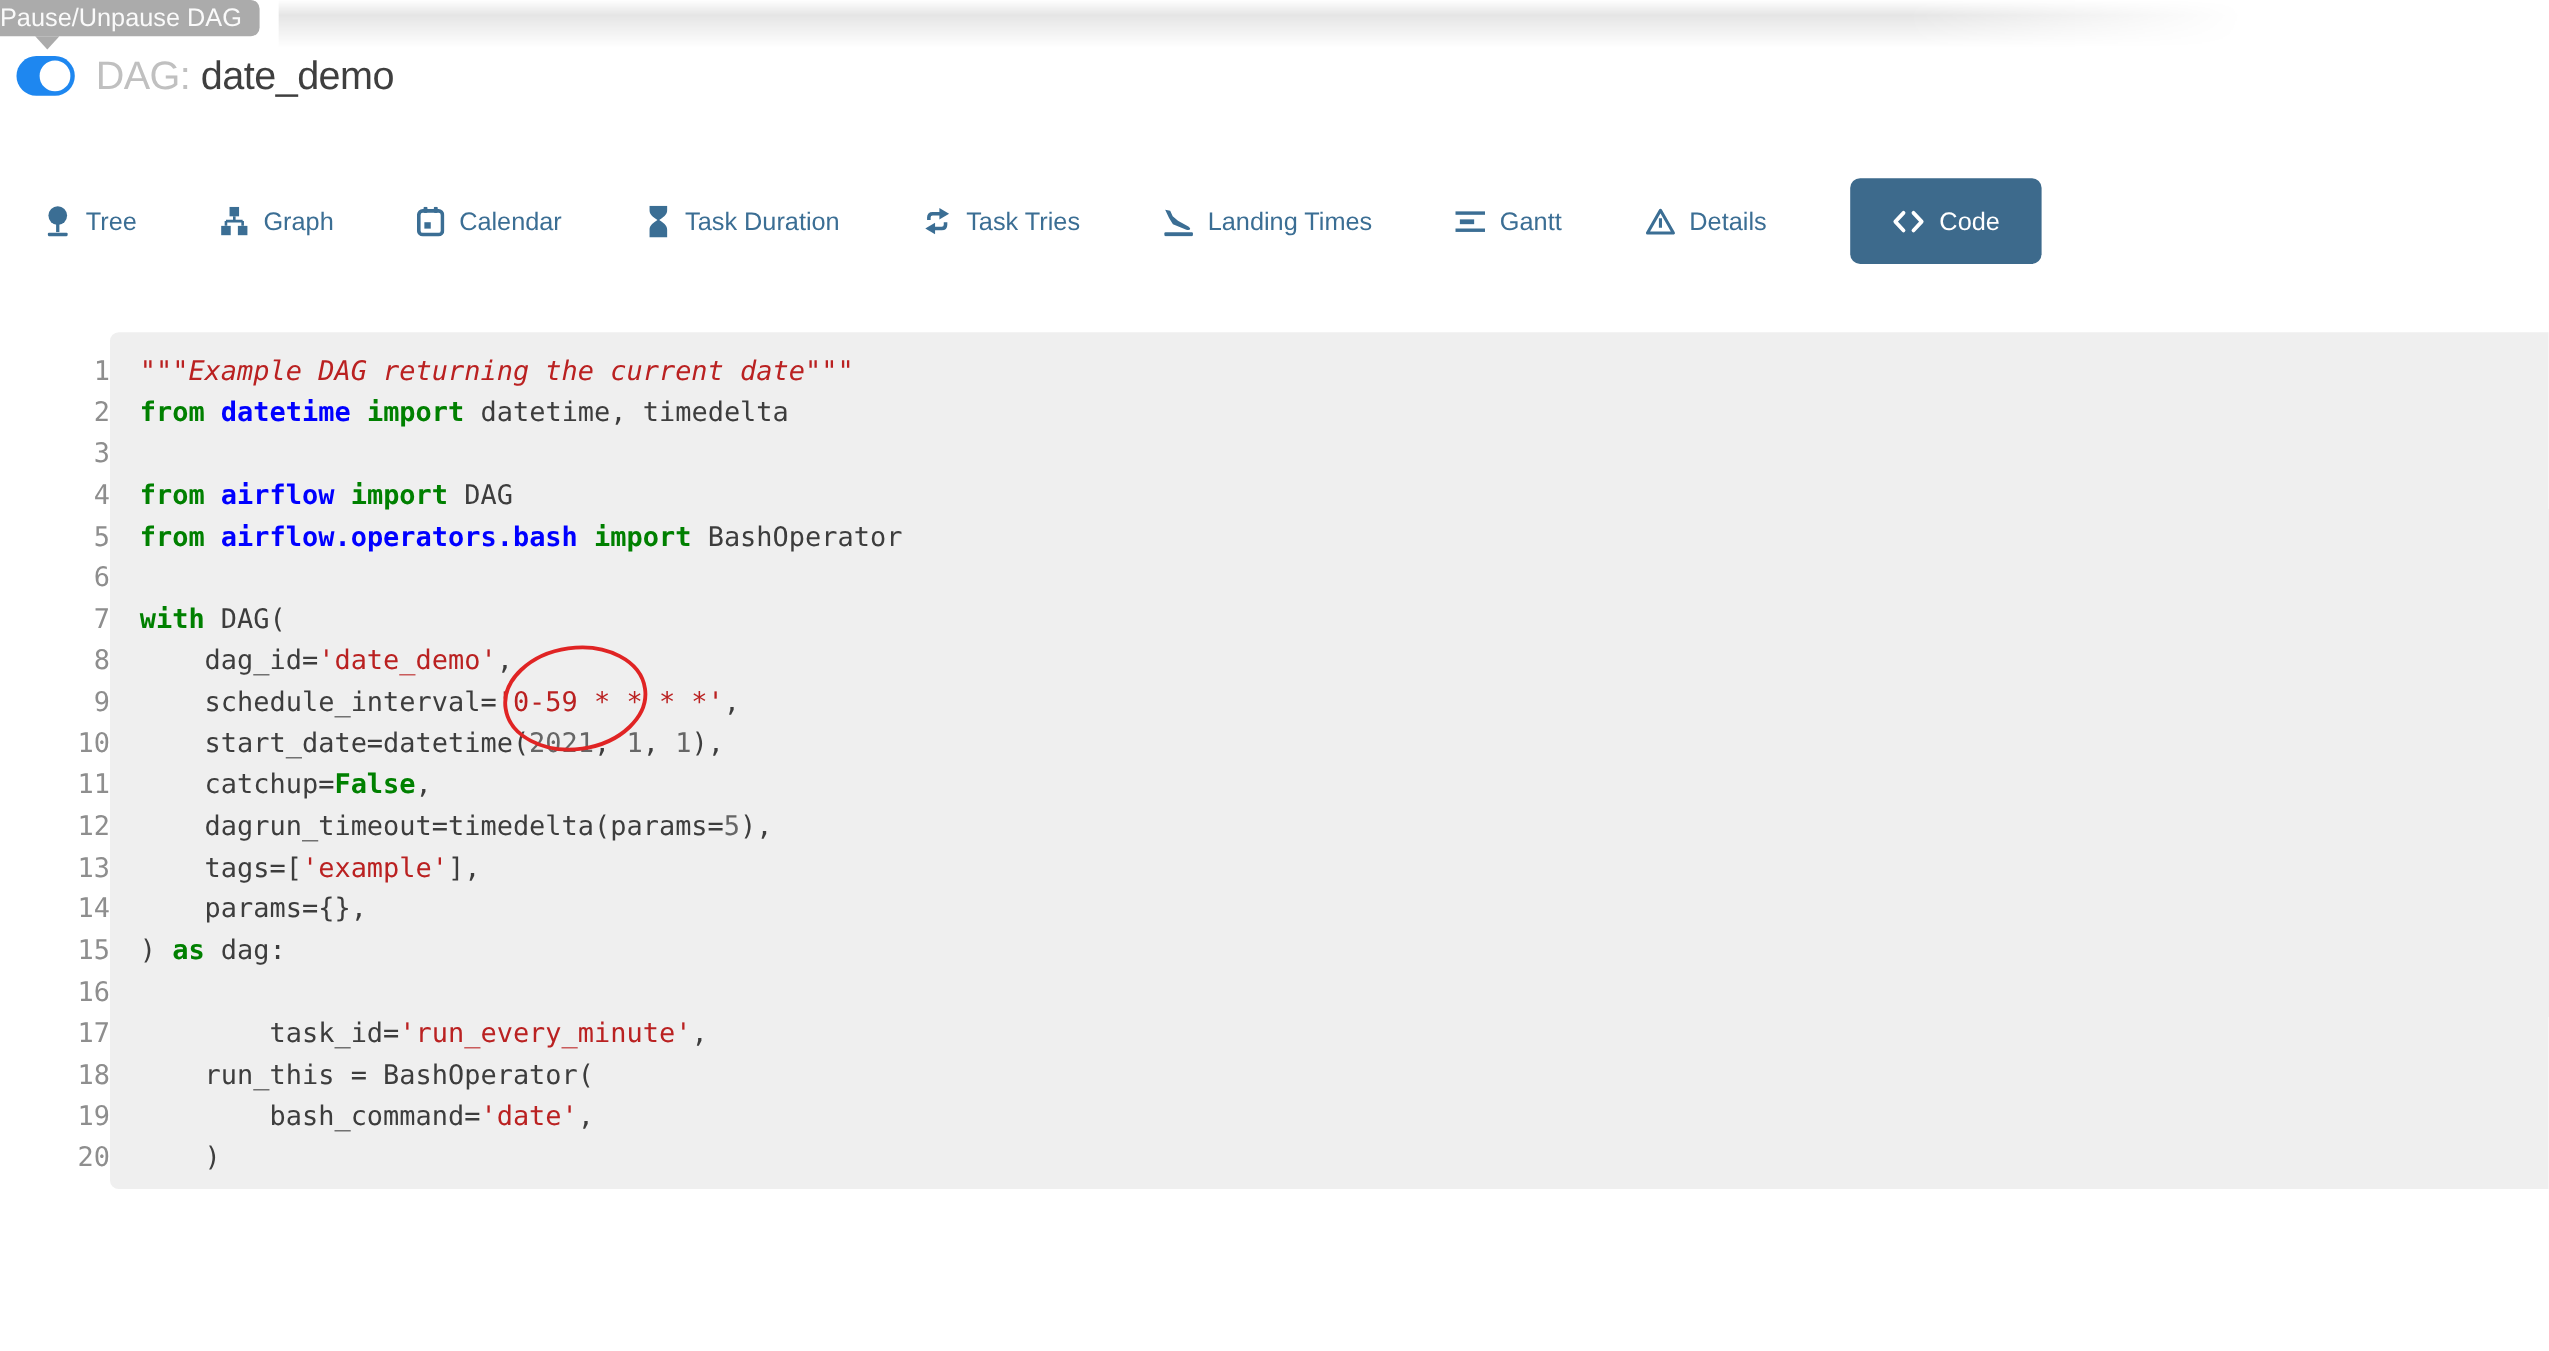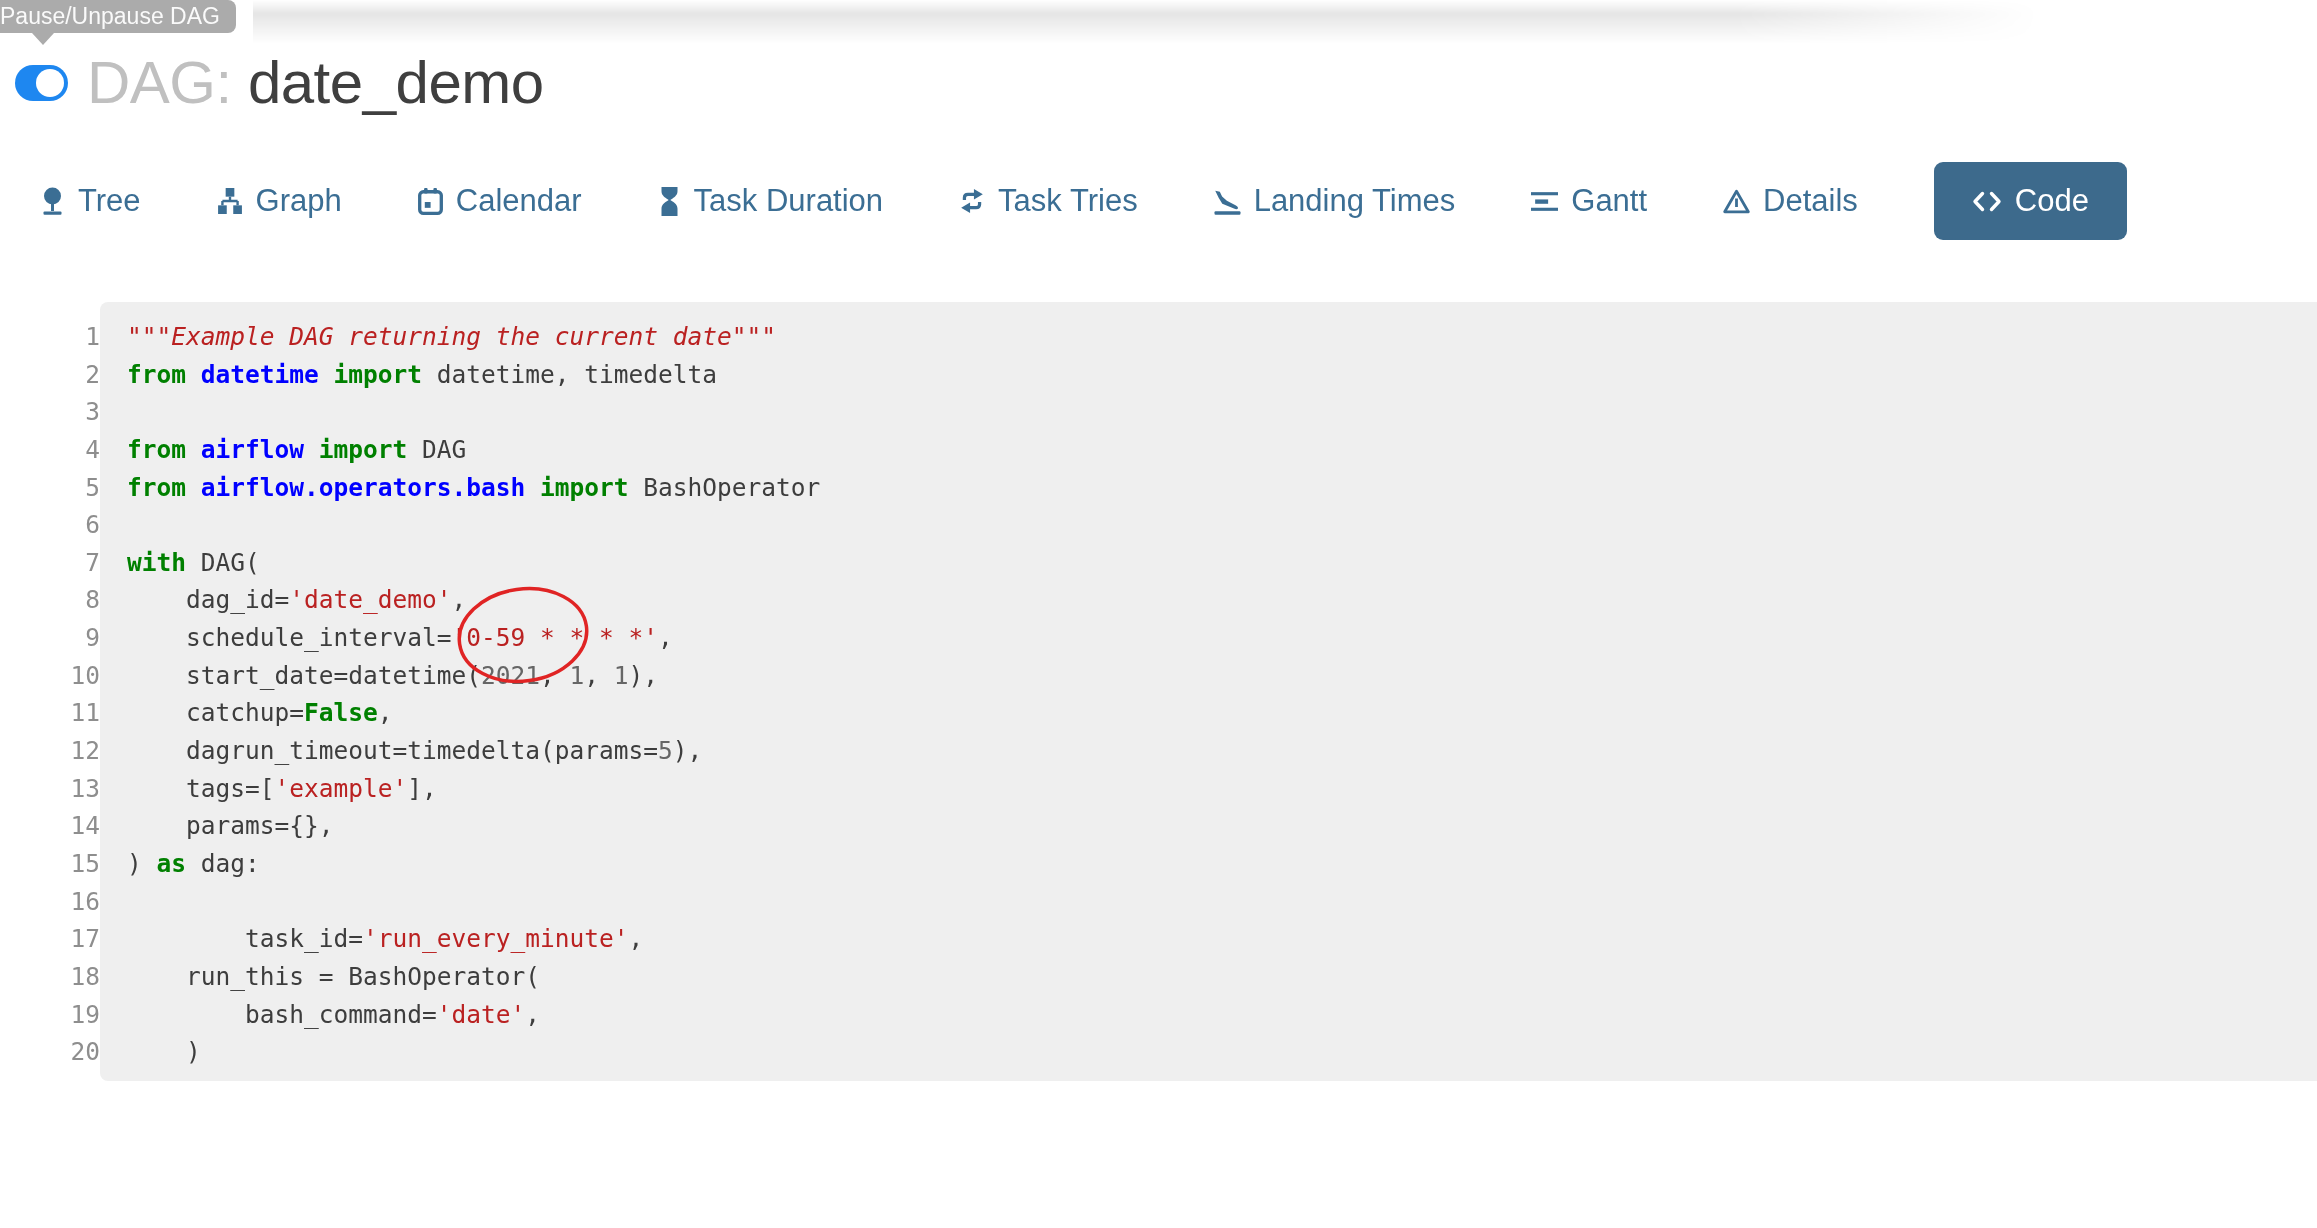--- a/index.html
+++ b/index.html
@@ -15,27 +15,27 @@
   .tooltip{position:absolute;left:-16px;top:0;height:33px;line-height:33px;padding:0 16px;
     background:var(--tooltip-bg,#ababab);color:#fafafa;font-size:23px;border-radius:8px;white-space:nowrap;z-index:5;}
   .tooltip-arrow{position:absolute;left:48px;top:33px;width:0;height:0;
     border-left:11px solid transparent;border-right:11px solid transparent;
     border-top:12px solid var(--tooltip-bg,#ababab);}
 
   
   .header{position:absolute;left:15px;top:48px;display:flex;align-items:center;gap:19px;}
   .toggle{width:53px;height:36px;border-radius:18px;background:var(--toggle-on,#1e87f0);position:relative;cursor:pointer;flex:0 0 auto;}
   .toggle .knob{position:absolute;top:4px;right:4px;width:28px;height:28px;border-radius:50%;background:#fff;}
-  .title{margin:0;font-size:60px;font-weight:400;letter-spacing:-0.5px;white-space:nowrap;}
+  .title{margin:0;font-size:36px;font-weight:400;letter-spacing:-0.5px;white-space:nowrap;}
   .title .muted{color:var(--title-muted,#c0c0c0);}
   .title .name{color:var(--title-text,#3f3f3f);}
 
   
   .tabs{position:absolute;left:40px;top:162px;height:78px;display:flex;align-items:center;gap:76px;}
-  .tab{display:flex;align-items:center;gap:13px;color:var(--accent-blue,#3b6e94);font-size:31px;
+  .tab{display:flex;align-items:center;gap:13px;color:var(--accent-blue,#3b6e94);font-size:23px;
     text-decoration:none;cursor:pointer;white-space:nowrap;}
   .tab .icn{display:flex;align-items:center;}
   .tab svg{display:block;}
   .tab.active{background:var(--active-tab-bg,#3d6a8c);color:#fff;height:78px;padding:0 38px;border-radius:9px;}
 
   
   .codeview{position:absolute;left:0;top:302px;right:0;display:flex;align-items:stretch;
     font-family:"DejaVu Sans Mono","Liberation Mono",monospace;font-size:24.5px;}
   .gutter{flex:0 0 100px;width:100px;text-align:right;color:var(--line-number,#8e8e8e);
     padding:16px 0 10px 0;}

